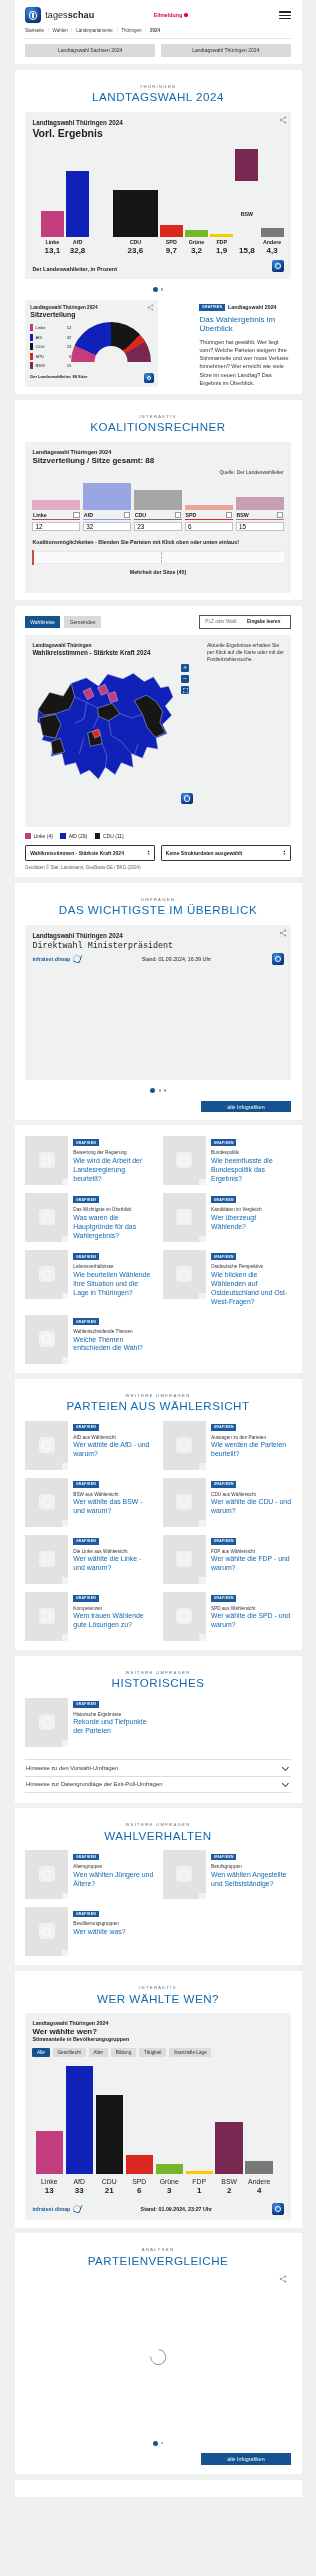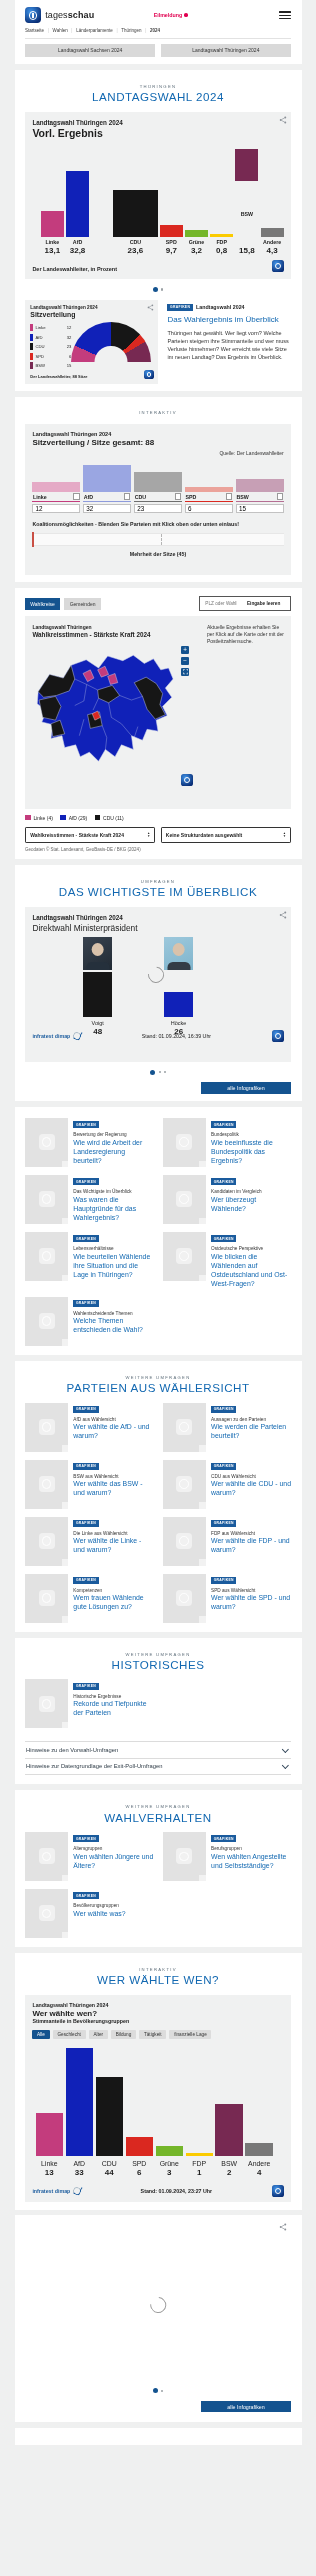--- a/index.html
+++ b/index.html
@@ -57,21 +57,21 @@
   .seat-flex{display:flex;margin-top:4.2px;align-items:flex-start;}
   .leg{width:41px;flex:0 0 auto;display:flex;flex-direction:column;gap:2.6px;margin-top:2.1px;}
   .leg-row{display:flex;align-items:center;font-size:4.2px;}
   .leg-sw{width:2.6px;height:6.9px;margin-right:2.6px;flex:0 0 auto;}
   .leg-name{flex:1;}
   .leg-val{text-align:right;min-width:7.4px;}
   .donut{width:80px;height:40px;border-radius:80px 80px 0 0;position:relative;}
   .donut .hole{position:absolute;left:50%;bottom:0;transform:translateX(-50%);width:33px;height:16.3px;border-radius:33px 33px 0 0;background:#f0f1f1;}
   .seat-cap{font-size:4px;font-weight:bold;margin-top:5.3px;}
   .seat-card .ard{position:absolute;right:4.2px;bottom:4.2px;width:9.5px;height:9.5px;}
-  .ov-teaser{flex:1;padding:2.1px 0 0 3.2px;}
+  .ov-teaser{flex:1;padding:2.1px 0 0 3.2px;margin-left:32px;}
   .badge{display:inline-block;background:#1a5b9d;color:#fff;font-size:3.4px;font-weight:bold;letter-spacing:0.3px;padding:1.3px 2.6px;vertical-align:middle;}
   .ov-kicker{font-size:5.3px;font-weight:bold;margin-left:3.2px;vertical-align:middle;}
   .ov-title{color:#1268b1;font-size:8px;font-weight:500;margin:3.7px 0 4.2px;}
   .ov-text{font-size:5.5px;color:#333;line-height:1.5;}
   
   .turnout{display:flex;align-items:baseline;gap:6.3px;padding:7.4px 0 8.4px;}
   .turnout-label{font-size:5.3px;letter-spacing:0.8px;color:#6d7b86;}
   .turnout-val{font-size:10px;font-weight:bold;}
   
   .koal-src{font-size:5px;color:#333;text-align:right;margin-top:3.2px;}
@@ -105,21 +105,21 @@
   .mleg{display:flex;align-items:center;gap:2.6px;font-size:5px;}
   .mleg i{width:5.8px;height:5.8px;display:inline-block;}
   .selrow{display:flex;gap:5.3px;}
   .selbox{flex:1;border:0.5px solid #333;border-radius:1.1px;background:#fff;height:13.7px;display:flex;align-items:center;justify-content:space-between;padding:0 4.2px;font-size:5px;font-weight:bold;cursor:pointer;}
   .sel-arrows{display:flex;flex-direction:column;font-size:2.9px;line-height:2.6px;color:#222;}
   .sel-arrows i::before{content:"▲";font-style:normal;}
   .sel-arrows b::before{content:"▼";font-style:normal;}
   .geonote{font-size:4.5px;color:#666;margin-top:4.2px;}
   
   .dw-card{height:141px;}
-  .dw-card .card-title{font-size:8.4px;font-weight:400;margin-top:2.1px;}
+  .dw-card .card-title{font-size:8.4px;font-weight:400;margin-top:2.1px;font-family:Liberation Mono, monospace;}
   .dw-stage{position:relative;height:91px;margin-top:4.2px;}
   .dw-col{position:absolute;width:28.5px;display:flex;flex-direction:column;align-items:center;}
   .dw-col .photo{width:28.5px;height:33px;position:relative;overflow:hidden;}
   .photo .head{position:absolute;left:50%;top:5.3px;transform:translateX(-50%);width:12.7px;height:13.7px;border-radius:50%;background:#d9c2ab;}
   .photo .body{position:absolute;left:50%;bottom:-3.2px;transform:translateX(-50%);width:23px;height:11.6px;border-radius:5.3px 5.3px 0 0;}
   .photo-voigt{background:linear-gradient(150deg,#39434f,#212a34);}
   .photo-voigt .body{background:#25303c;}
   .photo-hoecke{background:linear-gradient(160deg,#9cc8dc,#7fb4cc);}
   .photo-hoecke .body{background:#333c46;}
   .dw-barwrap{height:47px;display:flex;align-items:flex-end;width:28.5px;}
@@ -246,21 +246,21 @@
             <div class="bval">9,7</div>
           </div>
           <div class="bcol" style="width: 26px;">
             <div class="bbar" style="height: 6.3px; background: rgb(116, 182, 42);"></div>
             <div class="bcat">Grüne</div>
             <div class="bval">3,2</div>
           </div>
           <div class="bcol" style="width: 26px;">
             <div class="bbar" style="height: 2.1px; background: rgb(251, 203, 0);"></div>
             <div class="bcat">FDP</div>
-            <div class="bval">0,8</div>
+            <div class="bval">1,9</div>
           </div>
           <div class="bcol" style="width: 26px; gap: 28px;">
             <div class="bbar" style="height: 32px; background: rgb(119, 41, 82);"></div>
             <div class="bcat">BSW</div>
             <div class="bval">15,8</div>
           </div>
           <div class="bcol" style="width: 26px;">
             <div class="bbar" style="height: 8.4px; background: rgb(120, 120, 120);"></div>
             <div class="bcat">Andere</div>
             <div class="bval">4,3</div>
@@ -335,20 +335,21 @@
         <div class="ov-title">Das Wahlergebnis im Überblick</div>
         <div class="ov-text">Thüringen hat gewählt. Wer liegt vorn? Welche Parteien steigern ihre Stimmanteile und wer muss Verluste hinnehmen? Wer erreicht wie viele Sitze im neuen Landtag? Das Ergebnis im Überblick.</div>
       </div>
     </div>
   </section>
 
 
   <section class="panel">
     <div class="sec-head">
       <div class="sec-kicker">INTERAKTIV</div>
+      <div class="sec-title">KOALITIONSRECHNER</div>
     </div>
     <div class="card" style="padding-bottom:18px;">
       <div class="card-kicker" style="font-size:5.5px;">Landtagswahl Thüringen 2024</div>
       <div class="card-title" style="font-size:8px;">Sitzverteilung / Sitze gesamt: 88</div>
       <div class="koal-src">Quelle: Der Landeswahlleiter</div>
       <div class="koal-chart" id="chart-koal">
           <div class="kcol">
             <div class="bbar" style="height: 10px; background: rgb(229, 170, 198);"></div>
             <div class="klabel" style="border-bottom-color: rgb(195, 60, 125);">
               <span>Linke</span>
@@ -484,47 +485,20 @@
             <g fill="#8a9097">
               <circle cx="12.5" cy="3" r="2"></circle>
               <circle cx="3.5" cy="8" r="2"></circle>
               <circle cx="12.5" cy="13" r="2"></circle>
             </g>
             <path d="M5 7l6-3M5 9l6 3" stroke="#8a9097" stroke-width="1.3" fill="none"></path>
           </svg>
       </span>
       <div class="card-kicker">Landtagswahl Thüringen 2024</div>
       <div class="card-title">Direktwahl Ministerpräsident</div>
-      <div class="dw-stage" id="dw-stage">
-        <div class="dw-spin">
-            <div class="spinner"></div>
-          </div>
-      <div class="dw-col" style="left: 51px;">
-            <div class="photo photo-voigt">
-              <span class="head"></span>
-              <span class="body"></span>
-            </div>
-            <div class="dw-barwrap">
-              <div class="dw-bar" style="height: 45px; background: rgb(22, 22, 22);"></div>
-            </div>
-            <div class="dw-name">Voigt</div>
-            <div class="dw-val">48</div>
-          </div>
-          <div class="dw-col" style="left: 132px;">
-            <div class="photo photo-hoecke">
-              <span class="head"></span>
-              <span class="body"></span>
-            </div>
-            <div class="dw-barwrap">
-              <div class="dw-bar" style="height: 25px; background: rgb(16, 33, 184);"></div>
-            </div>
-            <div class="dw-name">Höcke</div>
-            <div class="dw-val">26</div>
-          </div>
-        </div>
       <div class="dw-foot">
         <span class="itd">
             <span>infratest dimap</span>
             <span class="itd-ring"></span>
           </span>
         <span class="stand">Stand:  01.09.2024, 16:39 Uhr</span>
         <span class="ard">
             <i></i>
           </span>
       </div>
@@ -717,21 +691,21 @@
             <div class="bval">13</div>
           </div>
           <div class="bcol" style="width: 27.4px;">
             <div class="bbar" style="height: 108px; background: rgb(16, 33, 184);"></div>
             <div class="bcat">AfD</div>
             <div class="bval">33</div>
           </div>
           <div class="bcol" style="width: 27.4px;">
             <div class="bbar" style="height: 79px; background: rgb(22, 22, 22);"></div>
             <div class="bcat">CDU</div>
-            <div class="bval">44</div>
+            <div class="bval">21</div>
           </div>
           <div class="bcol" style="width: 27.4px;">
             <div class="bbar" style="height: 19.5px; background: rgb(218, 40, 32);"></div>
             <div class="bcat">SPD</div>
             <div class="bval">6</div>
           </div>
           <div class="bcol" style="width: 27.4px;">
             <div class="bbar" style="height: 10px; background: rgb(116, 182, 42);"></div>
             <div class="bcat">Grüne</div>
             <div class="bval">3</div>
@@ -759,20 +733,24 @@
           </span>
         <span class="stand" style="font-weight:bold;">Stand: 01.09.2024, 23:27 Uhr</span>
         <span class="ard">
             <i></i>
           </span>
       </div>
     </div>
   </section>
 
   <section class="panel pb">
+    <div class="sec-head">
+      <div class="sec-kicker">ANALYSEN</div>
+      <div class="sec-title">PARTEIENVERGLEICHE</div>
+    </div>
     <div class="loadarea">
       <span class="share" style="top:0;">
         <svg width="8" height="8" viewBox="0 0 16 16">
             <g fill="#8a9097">
               <circle cx="12.5" cy="3" r="2"></circle>
               <circle cx="3.5" cy="8" r="2"></circle>
               <circle cx="12.5" cy="13" r="2"></circle>
             </g>
             <path d="M5 7l6-3M5 9l6 3" stroke="#8a9097" stroke-width="1.3" fill="none"></path>
           </svg>

